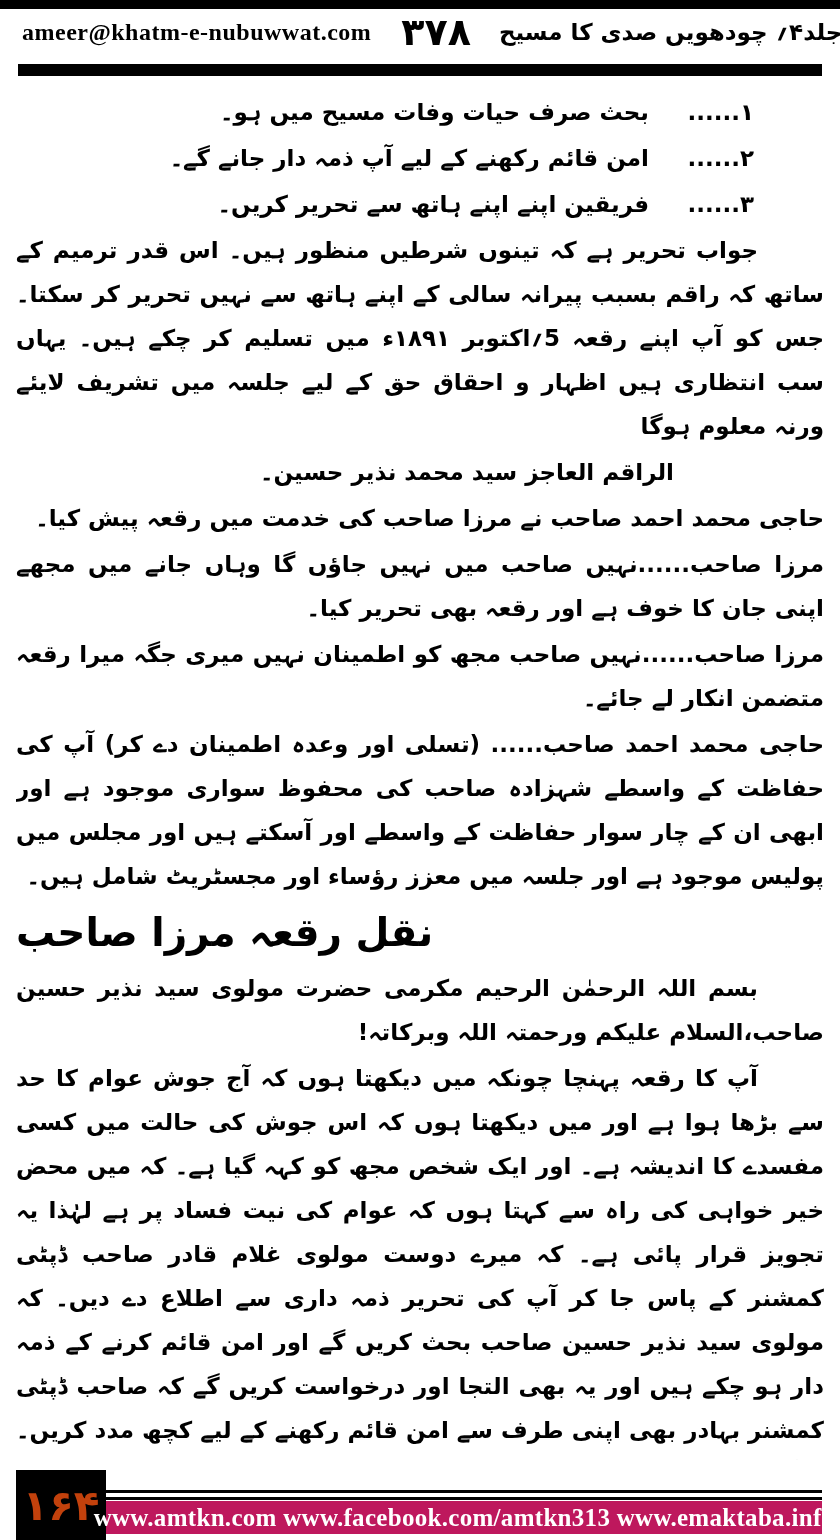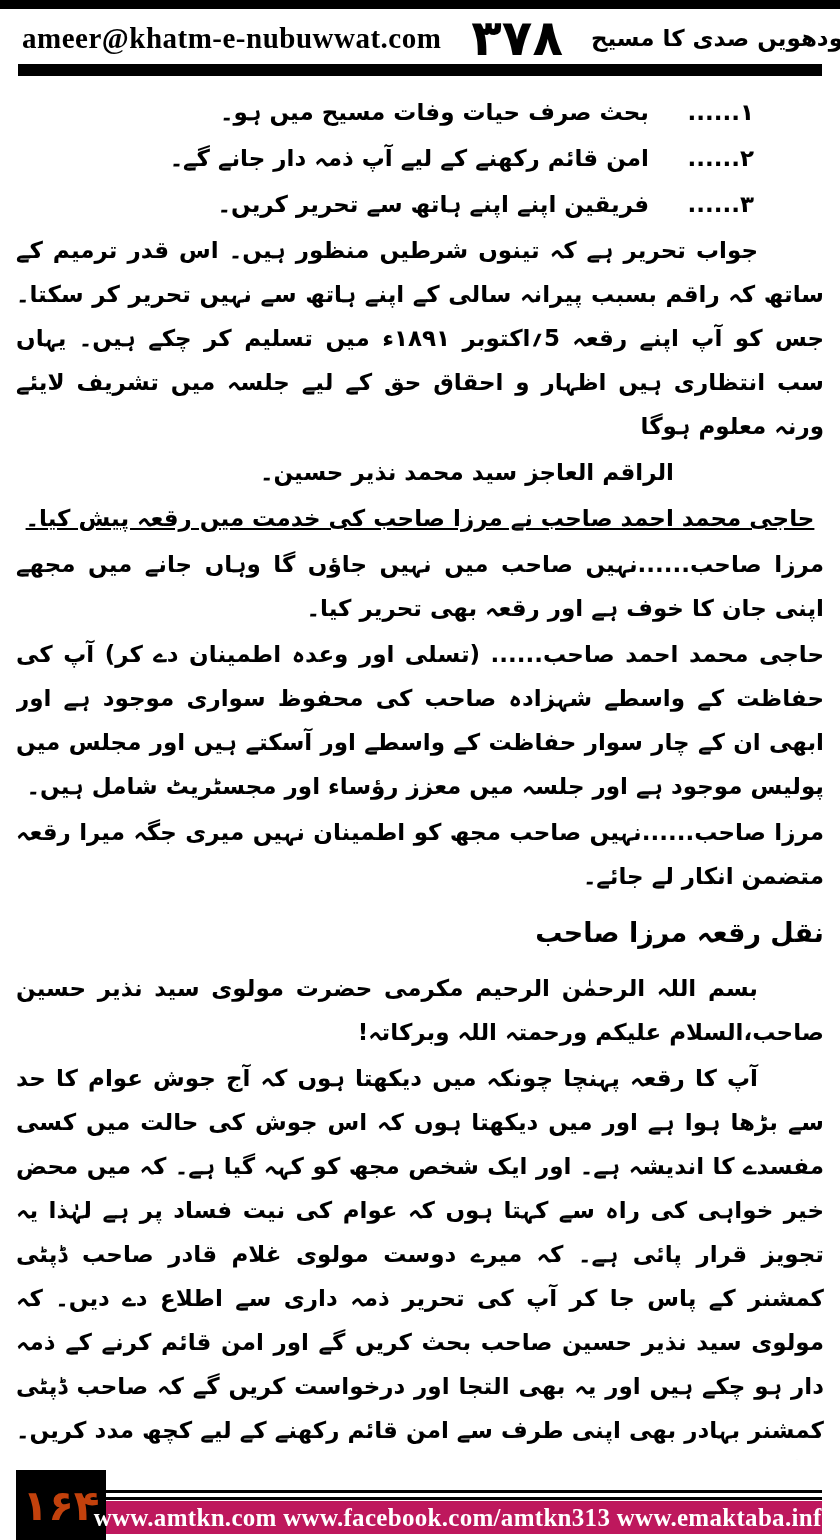--- a/index.html
+++ b/index.html
@@ -17,26 +17,26 @@
     height: 9px; background: #000;
   }
   
   .header {
     position: absolute; top: 13px; left: 22px; right: 20px;
     display: flex; align-items: center; justify-content: space-between;
     direction: ltr;
   }
   .email {
     font-family: "Liberation Serif", serif;
-    font-weight: bold; font-size: 29px; letter-spacing: 0.5px;
+    font-weight: bold; font-size: 24px; letter-spacing: 0.5px;
     white-space: nowrap;
   }
   .hdr-pagenum {
     font-family: "DejaVu Sans", sans-serif;
-    font-weight: bold; font-size: 50px; line-height: 1;
+    font-weight: bold; font-size: 38px; line-height: 1;
     direction: rtl; letter-spacing: 2px;
     margin-left: 30px; margin-right: 28px;
   }
   .hdr-title {
     font-family: "DejaVu Sans", sans-serif;
     direction: rtl; font-weight: bold; font-size: 23px;
     white-space: nowrap;
   }
   .divider {
     position: absolute; top: 64px; left: 18px; right: 18px;
@@ -62,23 +62,23 @@
     text-align: justify;
     margin: 2px 0;
   }
   .indent { text-indent: 66px; }
   .sig-row {
     display: flex; direction: rtl; justify-content: space-between;
     align-items: baseline;
     padding-left: 8px; padding-right: 150px;
     margin: 2px 0;
   }
-  .centered { text-align: center; margin: 2px 0; text-decoration: underline; }
+  .centered { margin: 2px 0; }
   .heading {
-    text-align: right; font-size: 27px; line-height: 58px;
+    text-align: left; font-size: 39px; line-height: 58px;
     margin: 6px 0 4px 0;
   }
   
   .footer {
     position: absolute; left: 0; right: 0; bottom: 0; height: 74px;
   }
   .page-box {
     position: absolute; left: 16px; bottom: 0;
     width: 90px; height: 70px;
     background: #000; color: #c2410c;
@@ -136,23 +136,23 @@
     <div class="para indent">جواب تحریر ہے کہ تینوں شرطیں منظور ہیں۔ اس قدر ترمیم کے ساتھ کہ راقم بسبب پیرانہ سالی کے اپنے ہاتھ سے نہیں تحریر کر سکتا۔ جس کو آپ اپنے رقعہ 5؍اکتوبر ۱۸۹۱ء میں تسلیم کر چکے ہیں۔ یہاں سب انتظاری ہیں اظہار و احقاق حق کے لیے جلسہ میں تشریف لایئے ورنہ معلوم ہوگا</div>
 
     <div class="sig-row">
       <span>الراقم العاجز سید محمد نذیر حسین۔</span>
     </div>
 
     <div class="centered">حاجی محمد احمد صاحب نے مرزا صاحب کی خدمت میں رقعہ پیش کیا۔</div>
 
     <div class="para">مرزا صاحب......نہیں صاحب میں نہیں جاؤں گا وہاں جانے میں مجھے اپنی جان کا خوف ہے اور رقعہ بھی تحریر کیا۔</div>
 
+    <div class="para">مرزا صاحب......نہیں صاحب مجھ کو اطمینان نہیں میری جگہ میرا رقعہ متضمن انکار لے جائے۔</div>
+
     <div class="para">حاجی محمد احمد صاحب...... (تسلی اور وعدہ اطمینان دے کر) آپ کی حفاظت کے واسطے شہزادہ صاحب کی محفوظ سواری موجود ہے اور ابھی ان کے چار سوار حفاظت کے واسطے اور آسکتے ہیں اور مجلس میں پولیس موجود ہے اور جلسہ میں معزز رؤساء اور مجسٹریٹ شامل ہیں۔</div>
-
-    <div class="para">مرزا صاحب......نہیں صاحب مجھ کو اطمینان نہیں میری جگہ میرا رقعہ متضمن انکار لے جائے۔</div>
 
     <div class="heading">نقل رقعہ مرزا صاحب</div>
 
     <div class="para indent">بسم اللہ الرحمٰن الرحیم مکرمی حضرت مولوی سید نذیر حسین صاحب،السلام علیکم ورحمتہ اللہ وبرکاتہ!</div>
 
     <div class="para indent">آپ کا رقعہ پہنچا چونکہ میں دیکھتا ہوں کہ آج جوش عوام کا حد سے بڑھا ہوا ہے اور میں دیکھتا ہوں کہ اس جوش کی حالت میں کسی مفسدے کا اندیشہ ہے۔ اور ایک شخص مجھ کو کہہ گیا ہے۔ کہ میں محض خیر خواہی کی راہ سے کہتا ہوں کہ عوام کی نیت فساد پر ہے لہٰذا یہ تجویز قرار پائی ہے۔ کہ میرے دوست مولوی غلام قادر صاحب ڈپٹی کمشنر کے پاس جا کر آپ کی تحریر ذمہ داری سے اطلاع دے دیں۔ کہ مولوی سید نذیر حسین صاحب بحث کریں گے اور امن قائم کرنے کے ذمہ دار ہو چکے ہیں اور یہ بھی التجا اور درخواست کریں گے کہ صاحب ڈپٹی کمشنر بہادر بھی اپنی طرف سے امن قائم رکھنے کے لیے کچھ مدد کریں۔ یا آپ سے دریافت کر کے اطمینان کر لیں بعد اطلاع صاحب ڈپٹی کمشنر بہادر آپ کو باقاعدہ اطلاع دی جائے گی۔ پھر ایک تاریخ مقرر ہو کر اسی تاریخ کا اشتہار شائع کر کے جلسہ ہوگا۔ اس اشتہار میں فریقین کے دستخط ہوں گے۔</div>
 
   </div>
 
   <div class="footer">

